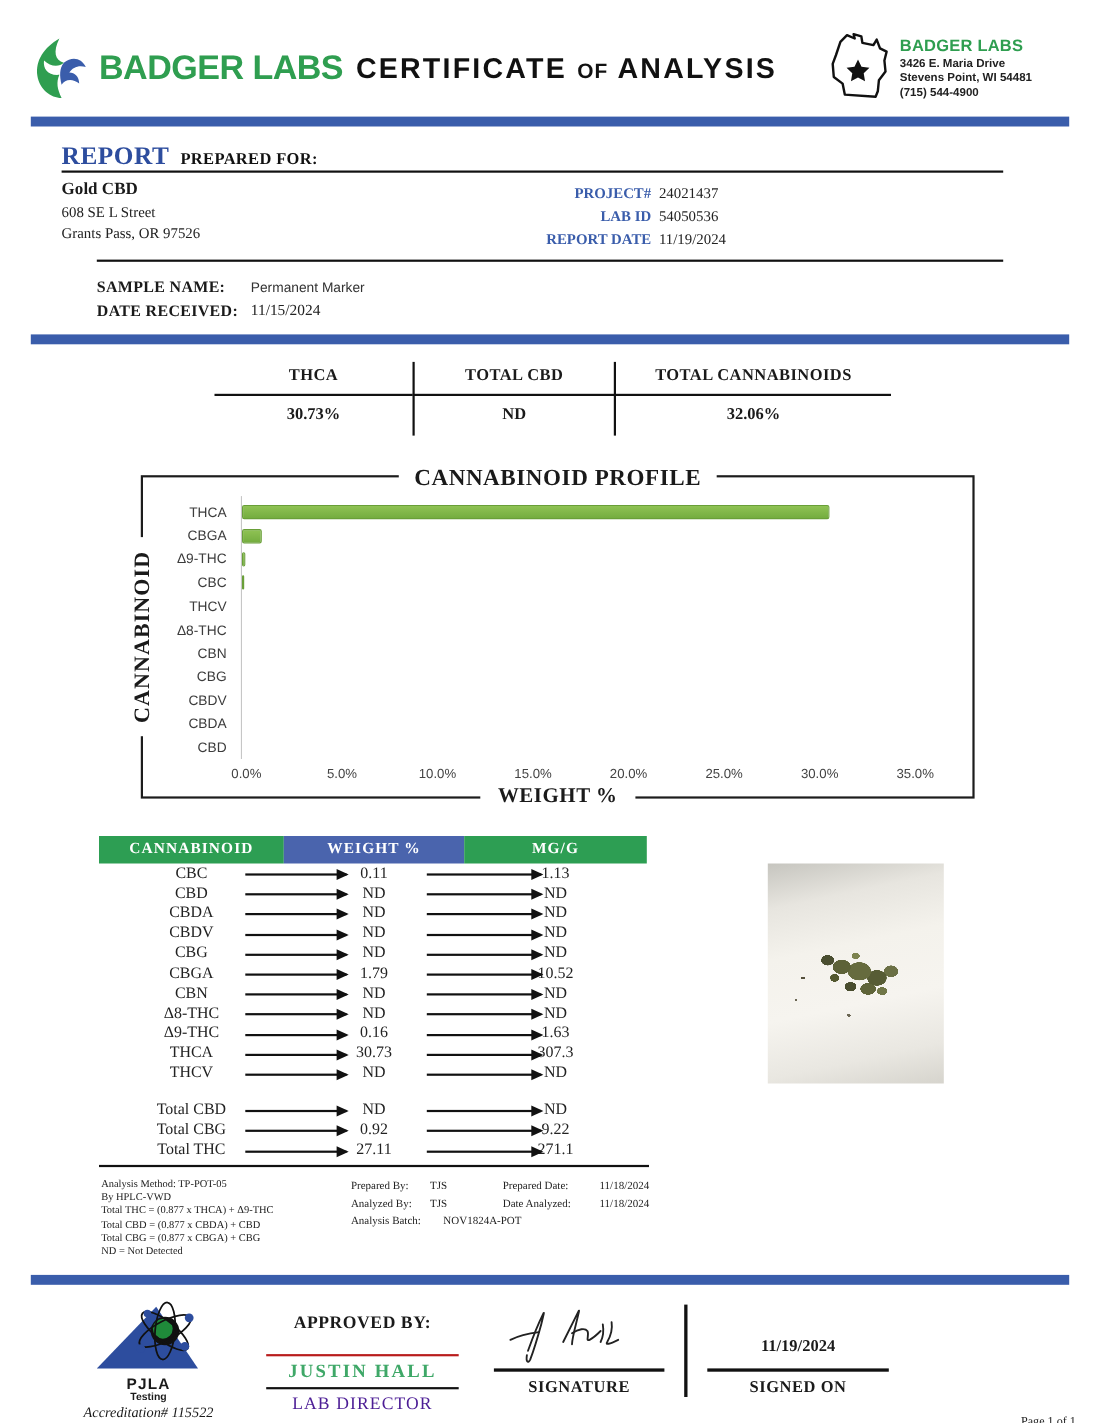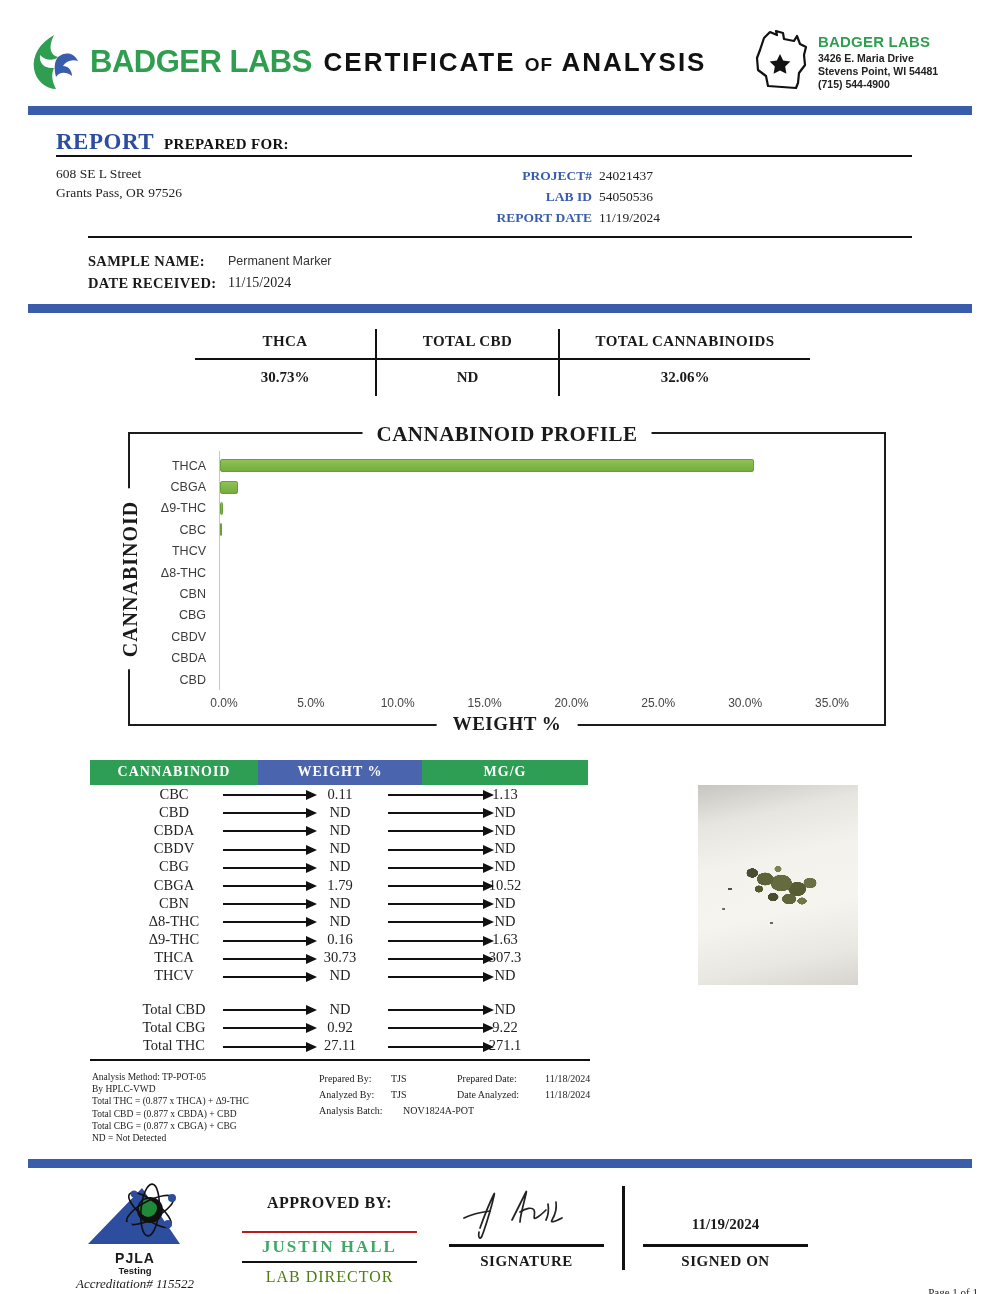--- a/index.html
+++ b/index.html
@@ -101,21 +101,21 @@
   
   .band3 { margin-top:14px; }
   .signoff { position:relative; display:flex; margin:14px 40px 0 60px; height:112px; }
   .pjla { width:150px; text-align:center; font-family:"Liberation Sans", sans-serif; }
   .pjla-name { font-weight:800; font-size:14px; letter-spacing:1px; margin-top:2px; }
   .pjla-sub { font-weight:700; font-size:9.5px; margin-top:-1px; }
   .pjla-acc { font-family:"Liberation Serif", serif; font-size:13px; margin-top:0px;font-style:italic; }
   .approved { width:175px; margin-left:32px; text-align:center; padding-top:12px; }
   .ap-lab { font-weight:700; font-size:16px; letter-spacing:0.5px; padding-bottom:19px; border-bottom:2px solid #b91c1c; }
   .ap-name { color:#3fa868; font-weight:700; font-size:17px; letter-spacing:2px; padding:4px 0 4px 0; border-bottom:2px solid #111; }
-  .ap-role { font-size:16px; letter-spacing:1px; padding-top:5px; color:#4d7c0f; }
+  .ap-role { font-size:16px; letter-spacing:1px; padding-top:5px; color:#4c1d95; }
   .sigcol { width:155px; margin-left:32px; text-align:center; padding-top:2px; }
   .sig-line { height:3px; background:#111; margin-top:2px; }
   .sig-lab { font-weight:700; font-size:15px; letter-spacing:0.5px; padding-top:6px; }
   .vdiv { width:3px; background:#111; height:84px; margin:4px 0 0 18px; }
   .datecol { width:165px; margin-left:18px; text-align:center; padding-top:2px; }
   .date-val { font-weight:700; font-size:15px; padding-top:32px; padding-bottom:9px; }
   .pageno { position:absolute; right:-18px; bottom:-4px; font-size:11px; color:#222; }
   svg { display:block; }
 </style>
 </head>
@@ -156,20 +156,21 @@
   <div class="band"></div>
 
   <div class="rep">
     <div class="rep-head">
       <span class="rep-word">REPORT</span>
       <span class="rep-sub">PREPARED FOR:</span>
     </div>
     <div class="hline"></div>
     <div class="rep-info">
       <div class="client">
+        <div class="c-name">Gold CBD</div>
         <div class="c-line">608 SE L Street</div>
         <div class="c-line">Grants Pass, OR 97526</div>
       </div>
       <div class="meta">
 
           <div class="meta-row">
             <span class="meta-lab">PROJECT#</span>
             <span class="meta-val">24021437</span>
           </div>
 

